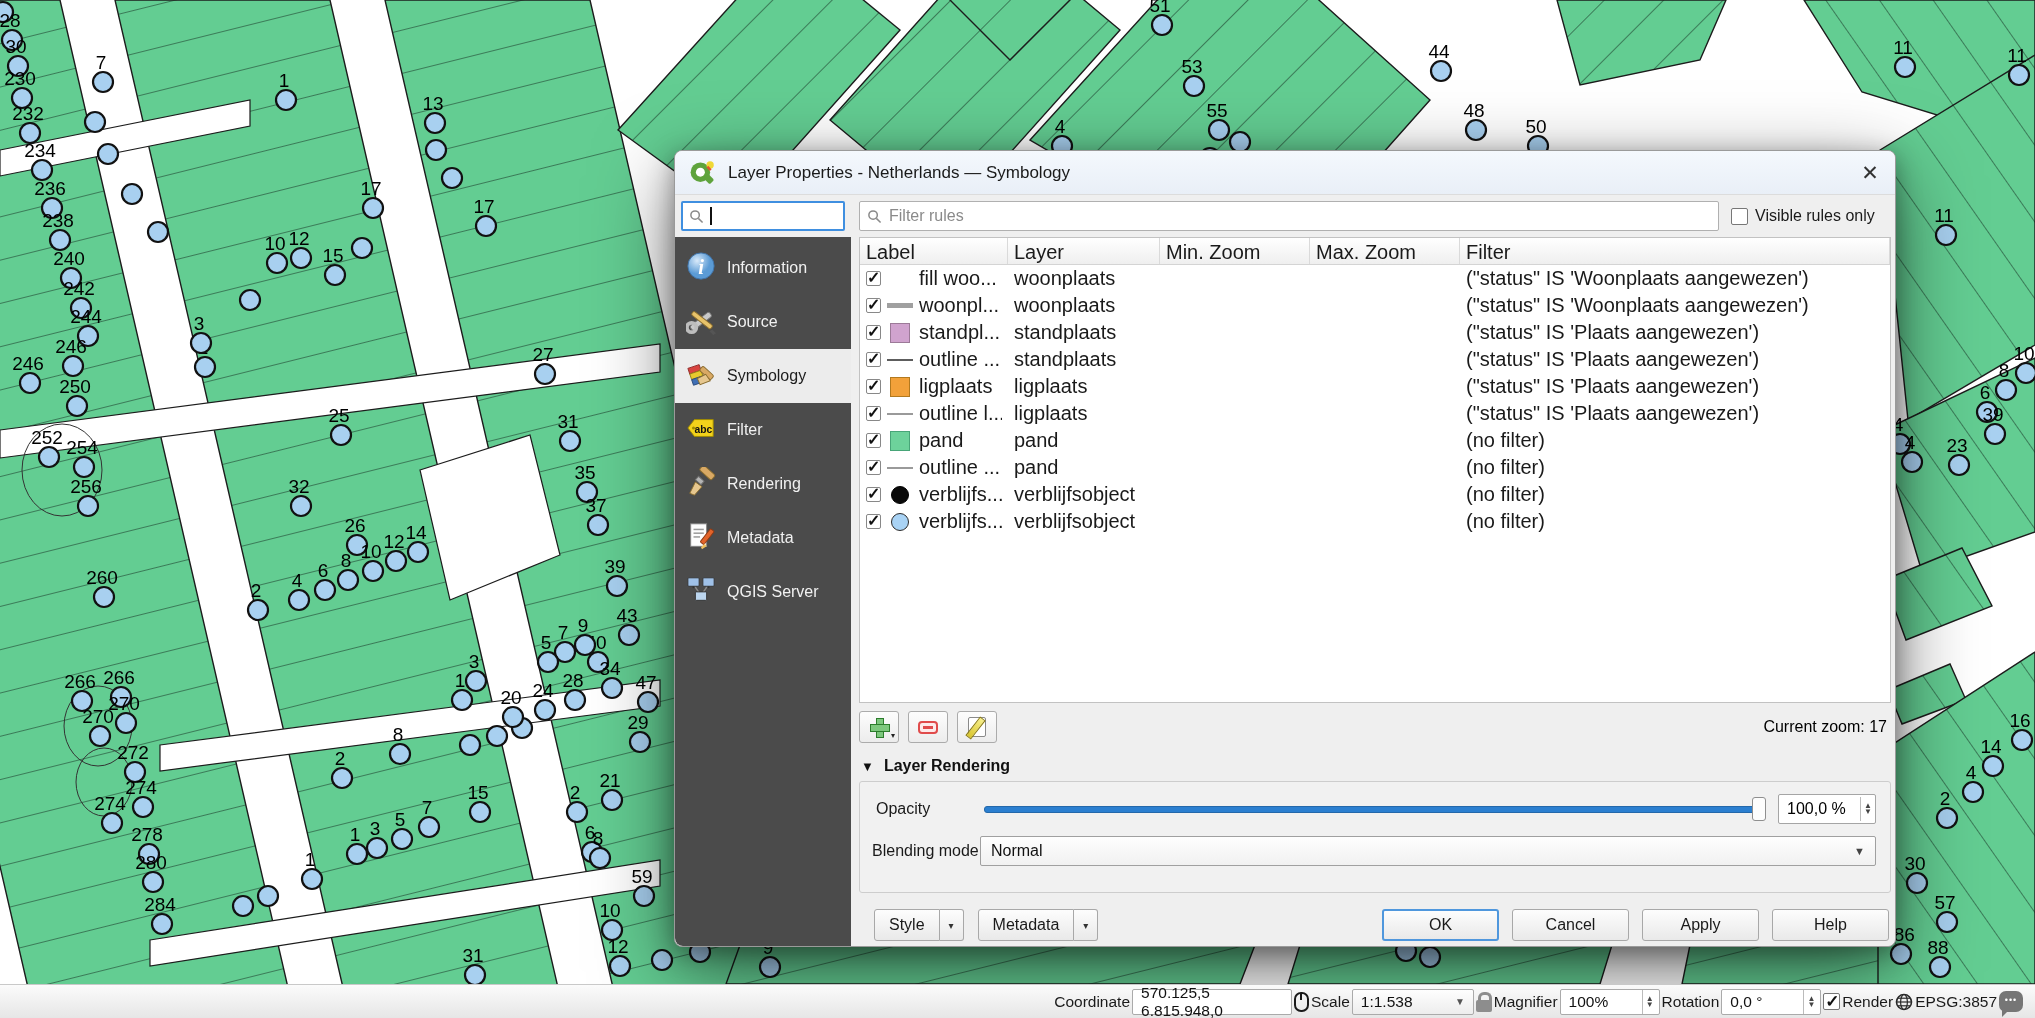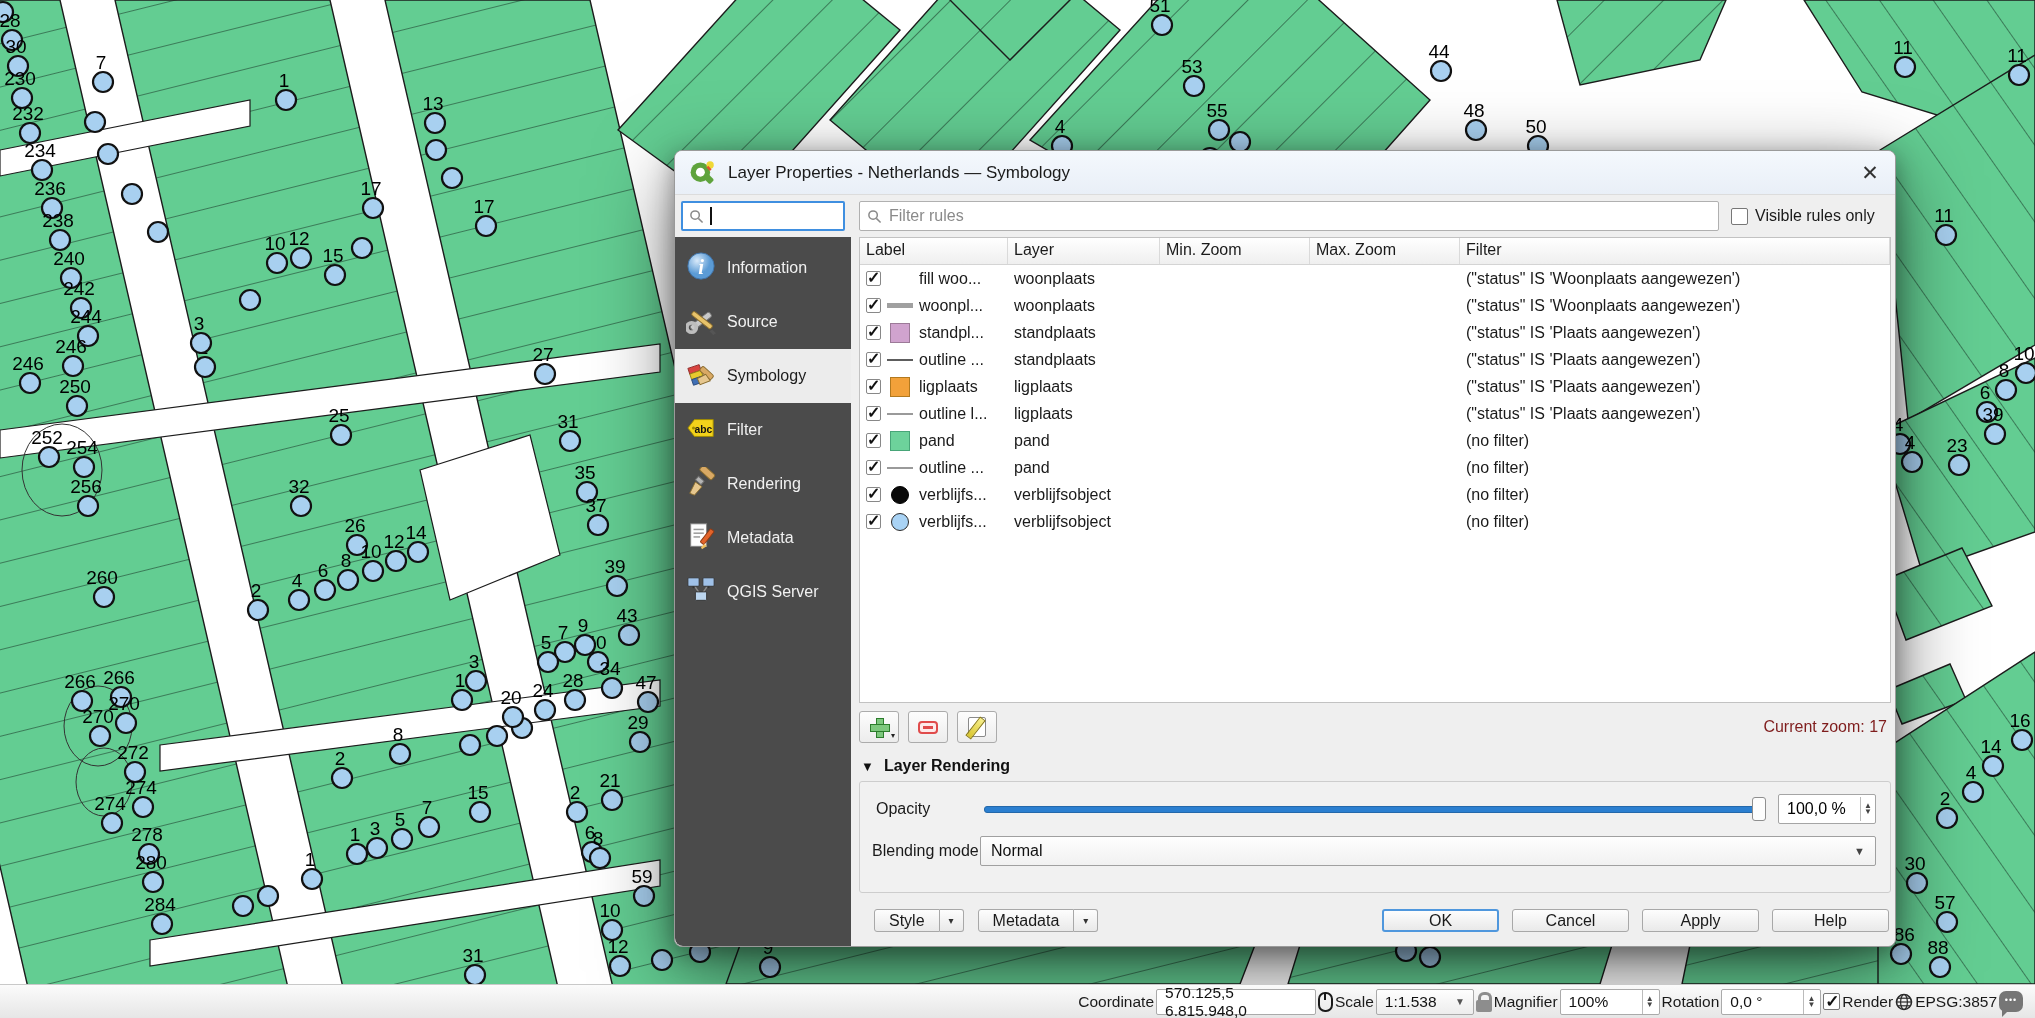--- a/index.html
+++ b/index.html
@@ -11,21 +11,21 @@
 
   
   .statusbar { position:absolute; left:0; bottom:0; width:2035px; height:34px;
     background:linear-gradient(#fbfbfb,#e6e6e6); border-top:1px solid #c9c9c9;
     display:flex; align-items:center; gap:2px; padding:0 12px 0 0; font-size:15.5px; color:#1a1a1a; z-index:40; }
   .sb-spacer { flex:1; }
   .sb-label { white-space:nowrap; }
   .sb-input { height:26px; background:#fff; border:1px solid #aaa; border-radius:2px;
     display:flex; align-items:center; justify-content:center; font-size:15.5px; color:#111; padding:0 8px; }
   .sb-coord { width:160px; }
-  .sb-combo { width:98px; justify-content:space-between; background:linear-gradient(#fefefe,#ededed); }
+  .sb-combo { width:122px; justify-content:space-between; background:linear-gradient(#fefefe,#ededed); }
   .sb-combo .arr { font-size:10px; color:#555; margin-left:6px; }
   .sb-spin { width:100px; justify-content:space-between; padding-right:2px; }
   .spin-arrows { display:flex; flex-direction:column; line-height:6px; font-size:8px; color:#444;
     border-left:1px solid #bbb; padding:2px 3px; height:24px; justify-content:center; }
   .cbx { width:17px; height:17px; background:#fff; border:1px solid #777; border-radius:2px;
     position:relative; display:inline-block; }
   .cbx.checked::after { content:"✓"; position:absolute; left:1px; top:-3px; font-size:17px; font-weight:bold; color:#111; }
   .mouse-icon { width:15px; height:20px; border:2.5px solid #1a1a1a; border-radius:7px; position:relative; }
   .mouse-icon::after { content:""; position:absolute; left:4px; top:-1px; width:2px; height:7px; background:#1a1a1a; }
   .lock-icon { width:16px; height:12px; background:#8d8d8d; border-radius:2px; position:relative; margin-top:8px; }
@@ -59,21 +59,21 @@
 
   .dlg-right { position:absolute; left:176px; top:44px; right:0; bottom:0; background:#efefef;
     border-bottom-right-radius:8px; }
   .filter-row { display:flex; align-items:center; padding:6px 6px 6px 8px; gap:12px; }
   .filter-box { width:860px; height:30px; background:#fff; border:1px solid #b0b0b0; border-radius:2px;
     display:flex; align-items:center; padding:12px 7px; gap:7px; }
   .filter-ph { color:#8a8a8a; font-size:16px; }
   .vr-wrap { display:flex; align-items:center; gap:7px; font-size:16px; color:#1a1a1a; }
 
   .rules-table { margin-left:8px; width:1032px; height:466px; background:#fff; border:1px solid #c2c2c2;
-    font-size:16px; color:#1a1a1a; }
+    font-size:20px; color:#1a1a1a; }
   .rt-header { display:flex; height:27px; background:linear-gradient(#ffffff,#efefef);
     border-bottom:1px solid #d4d4d4; }
   .rt-hcell { padding:3px 6px; border-right:1px solid #dadada; white-space:nowrap; overflow:hidden; }
   .rt-row { display:flex; height:27px; align-items:center; }
   .rt-cell { padding:0 6px; white-space:nowrap; overflow:hidden; display:flex; align-items:center; height:27px; }
   .c-label { width:148px; gap:6px; }
   .c-layer { width:152px; } .c-min { width:150px; } .c-max { width:150px; } .c-filter { flex:1; }
   .rcbx { width:15px; height:15px; background:#fff; border:1px solid #888; border-radius:2px;
     position:relative; flex:none; }
   .rcbx::after { content:"✓"; position:absolute; left:0px; top:-4px; font-size:16px; font-weight:bold; color:#111; }
@@ -91,42 +91,42 @@
     background:#7dc87d; border:1.5px solid #2c7c2c; }
   .plus-ic::after { content:""; position:absolute; left:0; top:6px; width:18px; height:6px;
     background:#7dc87d; border:1.5px solid #2c7c2c; }
   .dd-tri { position:absolute; right:3px; bottom:2px; font-size:8px; color:#222; }
   .minus-ic { width:20px; height:13px; border:2px solid #e04b4b; border-radius:4px; background:#fdeaea;
     display:flex; align-items:center; justify-content:center; }
   .minus-ic i { display:block; width:10px; height:3px; background:#e04b4b; }
   .edit-ic { position:relative; width:18px; height:20px; background:#fff; border:1px solid #8a8a8a; border-radius:2px; }
   .edit-ic::after { content:""; position:absolute; left:3px; top:-2px; width:5px; height:22px;
     background:linear-gradient(#f7ef8a,#d9c52c); border:1px solid #8a7a12; transform:rotate(38deg); }
-  .current-zoom { margin-left:auto; font-size:16px; color:#7f1d1d; padding-right:2px; }
+  .current-zoom { margin-left:auto; font-size:16px; color:#000000; padding-right:2px; }
 
   .collapse-row { display:flex; align-items:center; gap:10px; margin:14px 0 6px 10px;
     font-size:16px; font-weight:bold; color:#111; }
   .tri-down { font-size:13px; }
   .groupbox { margin-left:8px; width:1032px; height:112px; border:1px solid #cdcdcd; border-radius:3px;
     background:#f1f1f1; padding:12px 14px 0 12px; }
   .gb-row { display:flex; align-items:center; margin-bottom:12px;justify-content:flex-end; }
   .gb-label { width:108px; font-size:16px; color:#1a1a1a; flex:none; }
   .slider { position:relative; width:782px; height:30px; flex:none; display:flex; align-items:center; }
   .slider-track { width:100%; height:7px; background:#2b7fd0; border-radius:3px; border:1px solid #2468aa; }
   .slider-handle { position:absolute; right:0; top:3px; width:14px; height:24px; background:#fdfdfd;
     border:1px solid #8f8f8f; border-radius:3px; }
   .opacity-spin { margin-left:12px; width:98px; height:30px; background:#fff; border:1px solid #a5a5a5;
     border-radius:2px; display:flex; align-items:center; justify-content:space-between; padding-left:8px; font-size:16px; }
   .combo { width:905px; height:30px; background:linear-gradient(#fefefe,#f1f1f1); border:1px solid #a0a0a0;
     border-radius:2px; display:flex; align-items:center; justify-content:space-between;
     padding:0 10px; font-size:16px; color:#111; }
   .combo .arr { font-size:11px; color:#444; }
 
   .footer-row { display:flex; align-items:center; margin:16px 6px 0 23px; }
-  .btn { height:23px; background:linear-gradient(#fdfdfd,#e9e9e9); border:1px solid #a8a8a8;
+  .btn { height:32px; background:linear-gradient(#fdfdfd,#e9e9e9); border:1px solid #a8a8a8;
     border-radius:3px; font-size:16px; color:#1a1a1a; display:flex; align-items:center; justify-content:center; }
   .split-btn { display:flex; margin-right:14px; }
   .split-main { padding:0 14px; border-radius:3px 0 0 3px; }
   .split-arrow { width:24px; border-left:none; border-radius:0 3px 3px 0; font-size:10px; color:#333; }
   .btn-std { width:117px; margin-left:13px; }
   .btn-ok { border:2px solid #4f97dd; }
   .spacer { flex:1; }
 </style>
 </head>
 <body>

